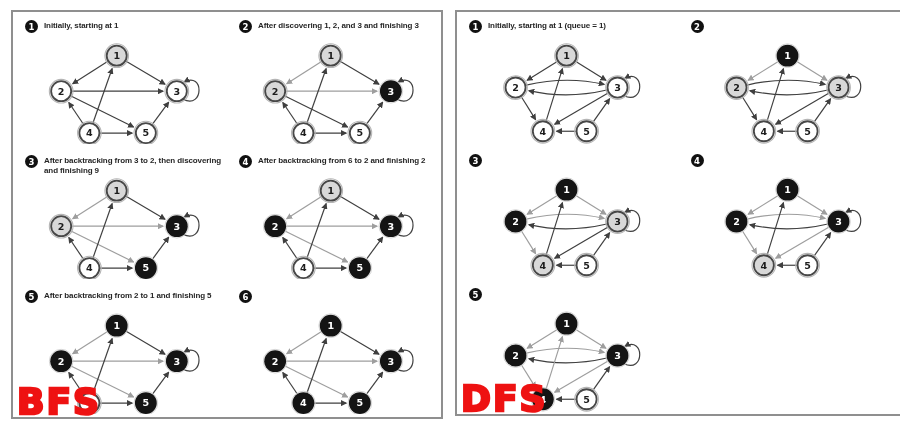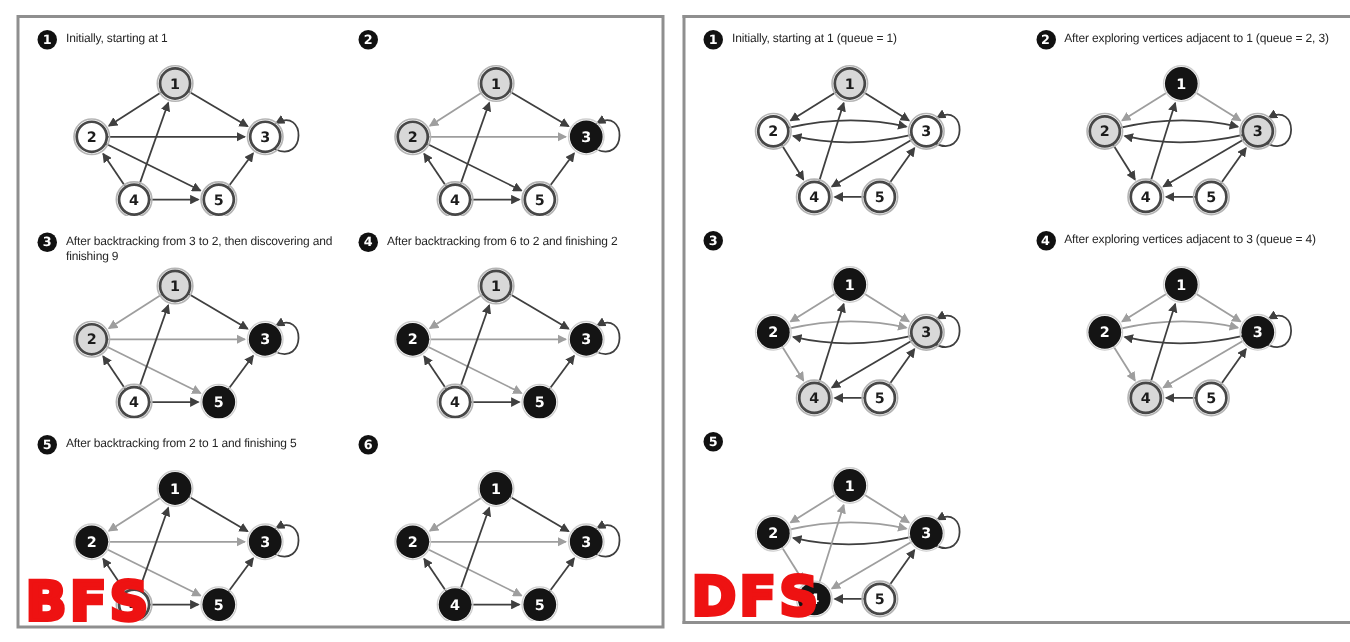--- a/index.html
+++ b/index.html
@@ -15,21 +15,21 @@
     width:100%;height:100%;
   }
   .cell{padding:7px 4px 0 12px;box-sizing:border-box;overflow:visible;}
   .cap{display:flex;gap:6px;align-items:flex-start;min-height:23px;}
   .badge{
     width:13px;height:13px;border-radius:50%;background:#111111;color:#ffffff;
     font-size:8.5px;font-weight:bold;display:flex;align-items:center;justify-content:center;
     flex:0 0 auto;margin-top:1px;font-family:"DejaVu Sans", sans-serif;
   }
   .captext{
-    font-size:8px;font-weight:normal;color:#262626;line-height:1.3;
+    font-size:8px;font-weight:bold;color:#262626;line-height:1.3;
     max-width:182px;letter-spacing:-0.1px;padding-top:2px;
   }
   svg.graph{display:block;margin:0 auto;}
   .red-label{
     position:absolute;left:4px;bottom:-3px;font-size:36px;font-weight:bold;
     color:#ee1212;-webkit-text-stroke:2.5px #ee1212;letter-spacing:2px;
     font-family:"DejaVu Sans", sans-serif;line-height:1;z-index:5;
   }
 </style>
 </head>
@@ -85,20 +85,21 @@
             <g>
               <circle cx="114" cy="100" r="13" fill="none" stroke="#b5b5b5" stroke-width="1.2"></circle>
               <circle cx="114" cy="100" r="11" fill="#ffffff" stroke="#474747" stroke-width="2"></circle>
               <text x="114" y="103.7" text-anchor="middle" font-size="10.5" font-weight="bold" font-family="DejaVu Sans, sans-serif" fill="#1c1c1c">5</text>
             </g>
           </svg>
         </div>
         <div class="cell">
           <div class="cap">
             <span class="badge">2</span>
+            <span class="captext">After discovering 1, 2, and 3 and finishing 3</span>
           </div>
           <svg viewBox="0 0 180 112" width="170" height="102" class="graph">
             <defs>
               <marker id="ard0-1" markerWidth="7" markerHeight="7" refX="6" refY="3.5" orient="auto" markerUnits="userSpaceOnUse">
                 <path d="M0,0 L7,3.5 L0,7 Z" fill="#3f3f3f"></path>
               </marker>
               <marker id="arl0-1" markerWidth="7" markerHeight="7" refX="6" refY="3.5" orient="auto" markerUnits="userSpaceOnUse">
                 <path d="M0,0 L7,3.5 L0,7 Z" fill="#9e9e9e"></path>
               </marker>
             </defs>
@@ -390,21 +391,20 @@
             <g>
               <circle cx="106" cy="98" r="13" fill="none" stroke="#b5b5b5" stroke-width="1.2"></circle>
               <circle cx="106" cy="98" r="11" fill="#ffffff" stroke="#474747" stroke-width="2"></circle>
               <text x="106" y="101.7" text-anchor="middle" font-size="10.5" font-weight="bold" font-family="DejaVu Sans, sans-serif" fill="#1c1c1c">5</text>
             </g>
           </svg>
         </div>
         <div class="cell">
           <div class="cap">
             <span class="badge">2</span>
-            <span class="captext">After exploring vertices adjacent to 1 (queue = 2, 3)</span>
           </div>
           <svg viewBox="0 0 180 112" width="170" height="102" class="graph">
             <defs>
               <marker id="ard1-1" markerWidth="7" markerHeight="7" refX="6" refY="3.5" orient="auto" markerUnits="userSpaceOnUse">
                 <path d="M0,0 L7,3.5 L0,7 Z" fill="#3f3f3f"></path>
               </marker>
               <marker id="arl1-1" markerWidth="7" markerHeight="7" refX="6" refY="3.5" orient="auto" markerUnits="userSpaceOnUse">
                 <path d="M0,0 L7,3.5 L0,7 Z" fill="#9e9e9e"></path>
               </marker>
             </defs>
@@ -491,21 +491,20 @@
             <g>
               <circle cx="106" cy="98" r="13" fill="none" stroke="#b5b5b5" stroke-width="1.2"></circle>
               <circle cx="106" cy="98" r="11" fill="#ffffff" stroke="#474747" stroke-width="2"></circle>
               <text x="106" y="101.7" text-anchor="middle" font-size="10.5" font-weight="bold" font-family="DejaVu Sans, sans-serif" fill="#1c1c1c">5</text>
             </g>
           </svg>
         </div>
         <div class="cell">
           <div class="cap">
             <span class="badge">4</span>
-            <span class="captext">After exploring vertices adjacent to 3 (queue = 4)</span>
           </div>
           <svg viewBox="0 0 180 112" width="170" height="102" class="graph">
             <defs>
               <marker id="ard1-3" markerWidth="7" markerHeight="7" refX="6" refY="3.5" orient="auto" markerUnits="userSpaceOnUse">
                 <path d="M0,0 L7,3.5 L0,7 Z" fill="#3f3f3f"></path>
               </marker>
               <marker id="arl1-3" markerWidth="7" markerHeight="7" refX="6" refY="3.5" orient="auto" markerUnits="userSpaceOnUse">
                 <path d="M0,0 L7,3.5 L0,7 Z" fill="#9e9e9e"></path>
               </marker>
             </defs>

